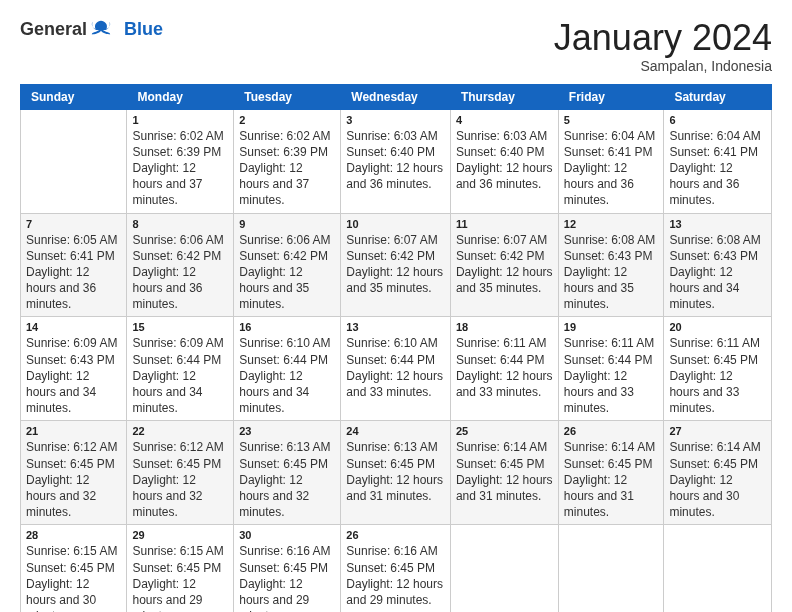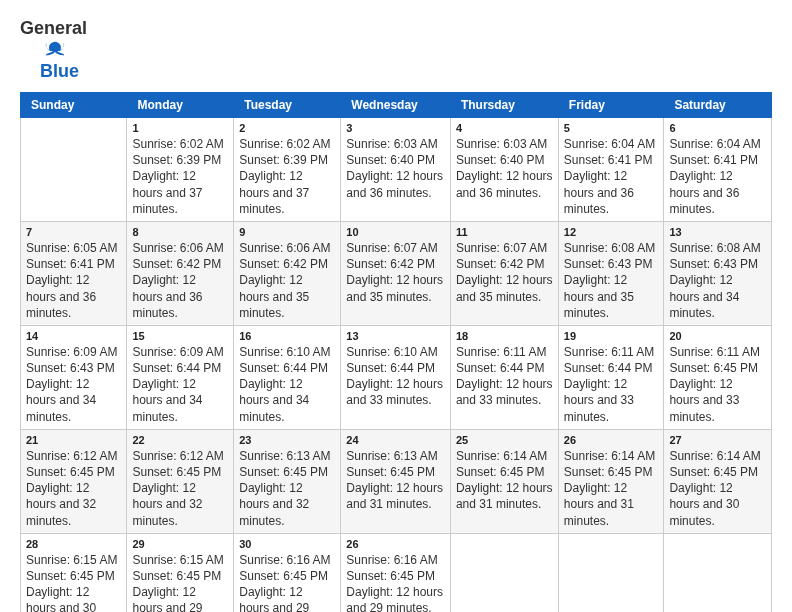--- a/index.html
+++ b/index.html
@@ -24,21 +24,20 @@
       margin-bottom: 10px;
     }
     .logo {
       display: flex;
       flex-direction: column;
       align-items: flex-start;
     }
     .logo-text {
       display: flex;
       align-items: center;
-      flex-direction: column;
     }
     .logo-general {
       font-size: 18px;
       font-weight: bold;
       color: #333;
     }
     .logo-blue {
       font-size: 18px;
       font-weight: bold;
       color: #1565c0;
@@ -109,20 +108,24 @@
   <div class="header">
     <div class="logo">
       <div class="logo-text">
         <span class="logo-general">General</span>
         <svg class="logo-icon" viewBox="0 0 24 24" xmlns="http://www.w3.org/2000/svg">
           <path d="M12 3 C16 3 20 7 18 12 C22 10 23 6 21 4 C23 8 20 14 14 13 C18 16 22 15 22 18 C19 18 14 17 12 14 C10 17 5 18 2 18 C2 15 6 16 10 13 C4 14 1 8 3 4 C1 6 2 10 6 12 C4 7 8 3 12 3Z" fill="#1565c0"></path>
         </svg>
         <span class="logo-blue" style="margin-left:12px">Blue</span>
       </div>
     </div>
+    <div class="title-area">
+      <div class="month-title">January 2024</div>
+      <div class="subtitle">Sampalan, Indonesia</div>
+    </div>
   </div>
 
   <table class="calendar-table">
     <thead>
       <tr>
       <th>Sunday</th>
           <th>Monday</th>
           <th>Tuesday</th>
           <th>Wednesday</th>
           <th>Thursday</th>

